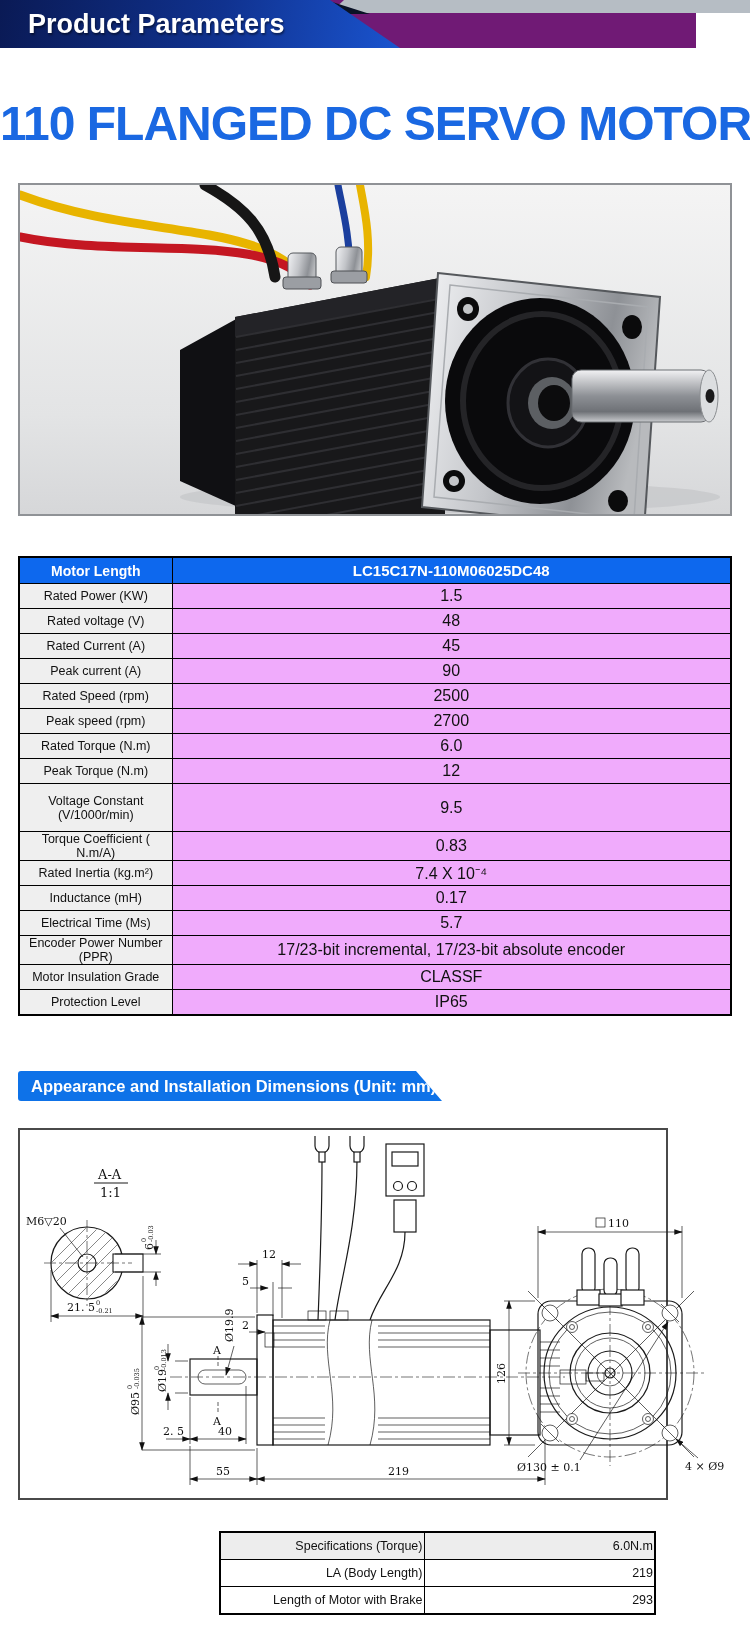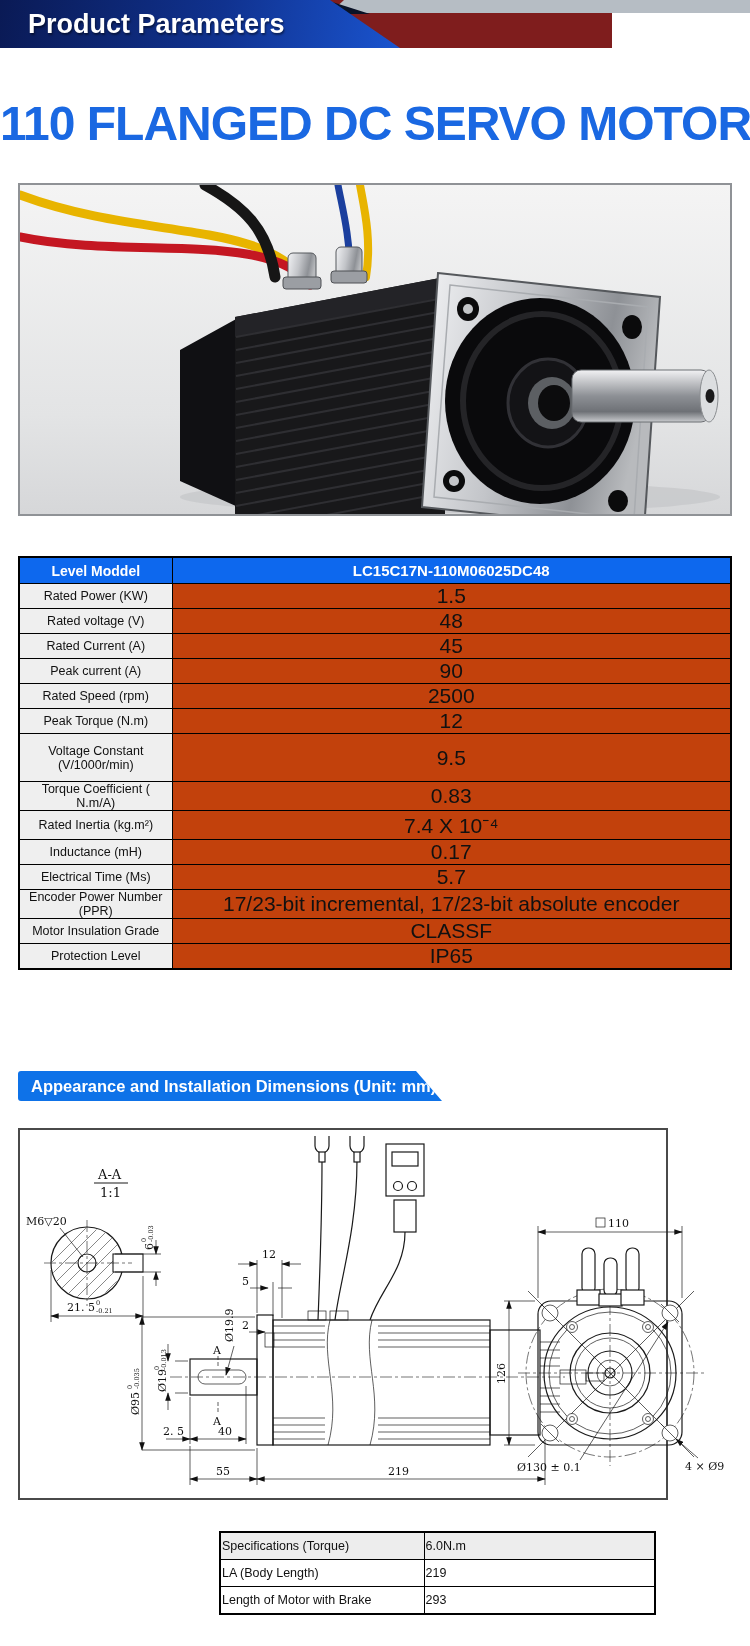--- a/index.html
+++ b/index.html
@@ -1,56 +1,56 @@
 <!DOCTYPE html>
 <html><head>
 <meta charset="utf-8">
 <style>
   html,body{margin:0;padding:0;background:#fff;}
   .page{position:relative;width:750px;height:1646px;background:#fff;overflow:hidden;
         font-family:"Liberation Sans",sans-serif;}
   
-  .top-banner{position:absolute;left:0;top:0;width:612px;height:48px;background:#7f1d1d;}
+  .top-banner{position:absolute;left:0;top:0;width:696px;height:48px;background:#701a75;}
   .banner-gray{position:absolute;left:330px;top:0;width:420px;height:13px;background:#b6bdc4;
                clip-path:polygon(14px 0,100% 0,100% 100%,0 100%);}
   .banner-notch{position:absolute;left:326px;top:0;width:44px;height:14px;background:#0a1226;
                clip-path:polygon(0 0,100% 100%,0 100%);}
   .banner-dark{position:absolute;left:0;top:0;width:400px;height:48px;
                background:linear-gradient(100deg,#0a1a55 0%,#10328f 55%,#1a54cf 100%);
                clip-path:polygon(0 0,330px 0,400px 100%,0 100%);}
   .banner-title{position:absolute;left:28px;top:0;height:48px;line-height:48px;color:#fff;
                font-size:27px;font-weight:bold;text-shadow:1px 2px 2px rgba(0,0,0,.45);}
   
   .page-title{position:absolute;left:0;top:96px;width:750px;margin:0;
               color:#1a68e2;font-size:48px;font-weight:bold;letter-spacing:-1px;white-space:nowrap;}
   
   .photo-box{position:absolute;left:18px;top:183px;width:714px;height:333px;box-sizing:border-box;
              border:2px solid #8f9296;background:#ececec;}
   
   .spec-table{position:absolute;left:18px;top:556px;width:714px;border-collapse:collapse;
               table-layout:fixed;border:2px solid #000;}
   .spec-table td{border:1px solid #000;text-align:center;vertical-align:middle;padding:0 2px;color:#111;}
   .spec-table td.lbl{background:#efefef;font-size:12.5px;height:24px;white-space:normal;}
-  .spec-table td.val{background:#c2410c;font-size:21px;}
+  .spec-table td.val{background:#f0abfc;font-size:16px;}
   .spec-table tr.hd td{background:#0d68ee;color:#fff;height:25px;border-color:#000;}
   .spec-table tr.hd td.lbl{font-size:14px;font-weight:bold;background:#0d68ee;}
   .spec-table tr.hd td.val{font-size:15px;font-weight:bold;background:#0d68ee;margin-top:8px;}
   .spec-table tr.tall td{height:47px;}
   
   .section-banner{position:absolute;left:18px;top:1071px;width:424px;height:30px;background:#0e72e8;
                   clip-path:polygon(0 0,398px 0,424px 100%,0 100%);border-radius:3px 0 0 3px;}
   .section-banner span{display:block;padding-left:13px;line-height:30px;color:#fff;
                   font-size:16.5px;font-weight:bold;white-space:nowrap;}
   
   .drawing-box{position:absolute;left:18px;top:1128px;width:650px;height:372px;box-sizing:border-box;
                border:2px solid #4a4a4a;background:#fff;}
   
   .bottom-table{position:absolute;left:219px;top:1531px;width:437px;border-collapse:collapse;
                 border:2px solid #000;table-layout:fixed;}
-  .bottom-table td{border:1px solid #000;height:24px;text-align:left;font-size:12.5px;color:#111;background:#fff;}
+  .bottom-table td{border:1px solid #000;height:24px;text-align:right;font-size:12.5px;color:#111;background:#fff;}
   .bottom-table tr.shaded td{background:#ededed;}
   
   .cad{font-family:"DejaVu Serif",serif;font-size:11px;fill:#111;}
   .cadB{font-family:"DejaVu Serif",serif;font-size:13px;fill:#111;}
   .tol{font-family:"DejaVu Serif",serif;font-size:6.5px;fill:#111;}
   .ln{stroke:#1a1a1a;fill:none;stroke-width:1.2;}
   .thin{stroke:#1a1a1a;fill:none;stroke-width:0.7;}
   .cl{stroke:#1a1a1a;fill:none;stroke-width:0.6;stroke-dasharray:12 3 3 3;}
 </style>
 </head>
@@ -149,21 +149,21 @@
     </svg>
   </div>
 
   <table class="spec-table">
     <colgroup>
         <col style="width:153px">
         <col>
       </colgroup>
     <tbody id="spec-body">
       <tr class="hd">
-        <td class="lbl">Level Moddel</td>
+        <td class="lbl">Motor Length</td>
         <td class="val">LC15C17N-110M06025DC48</td>
       </tr>
     <tr>
           <td class="lbl">Rated Power (KW)</td>
           <td class="val">1.5</td>
         </tr>
         <tr>
           <td class="lbl">Rated voltage (V)</td>
           <td class="val">48</td>
         </tr>
@@ -171,20 +171,28 @@
           <td class="lbl">Rated Current (A)</td>
           <td class="val">45</td>
         </tr>
         <tr>
           <td class="lbl">Peak current (A)</td>
           <td class="val">90</td>
         </tr>
         <tr>
           <td class="lbl">Rated Speed (rpm)</td>
           <td class="val">2500</td>
+        </tr>
+        <tr>
+          <td class="lbl">Peak speed (rpm)</td>
+          <td class="val">2700</td>
+        </tr>
+        <tr>
+          <td class="lbl">Rated Torque (N.m)</td>
+          <td class="val">6.0</td>
         </tr>
         <tr>
           <td class="lbl">Peak Torque (N.m)</td>
           <td class="val">12</td>
         </tr>
         <tr class="tall">
           <td class="lbl">Voltage Constant (V/1000r/min)</td>
           <td class="val">9.5</td>
         </tr>
         <tr>

